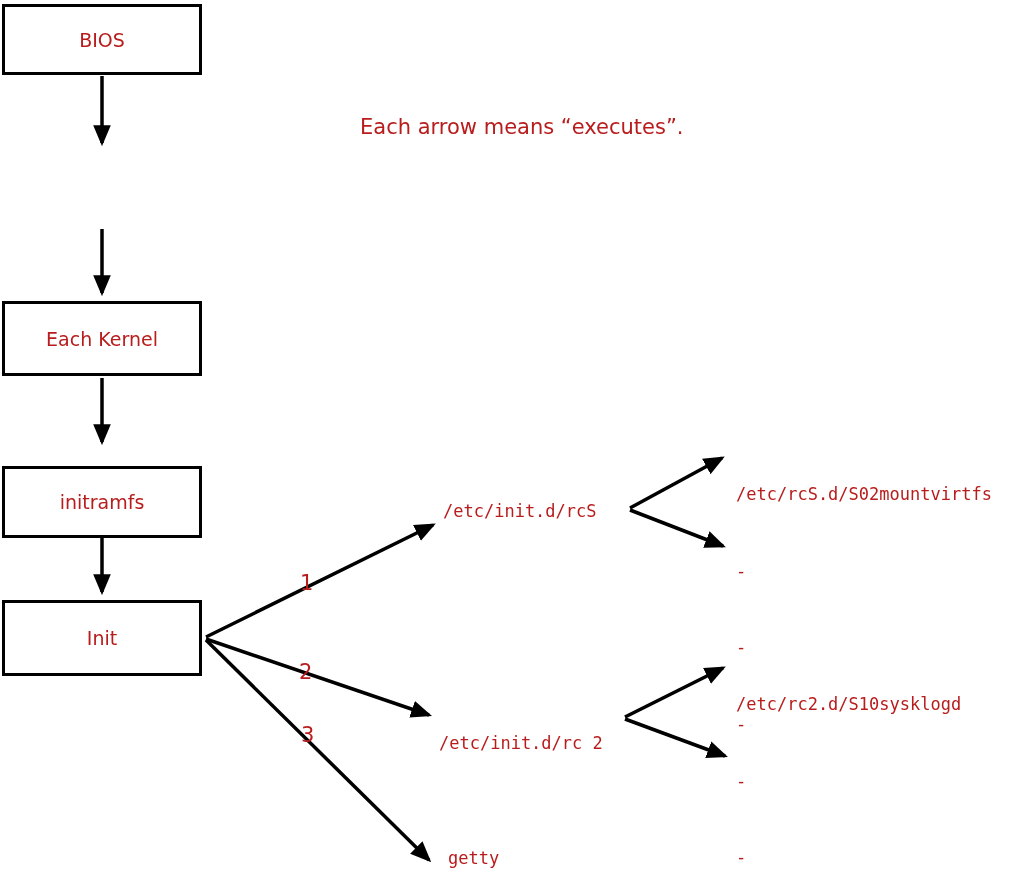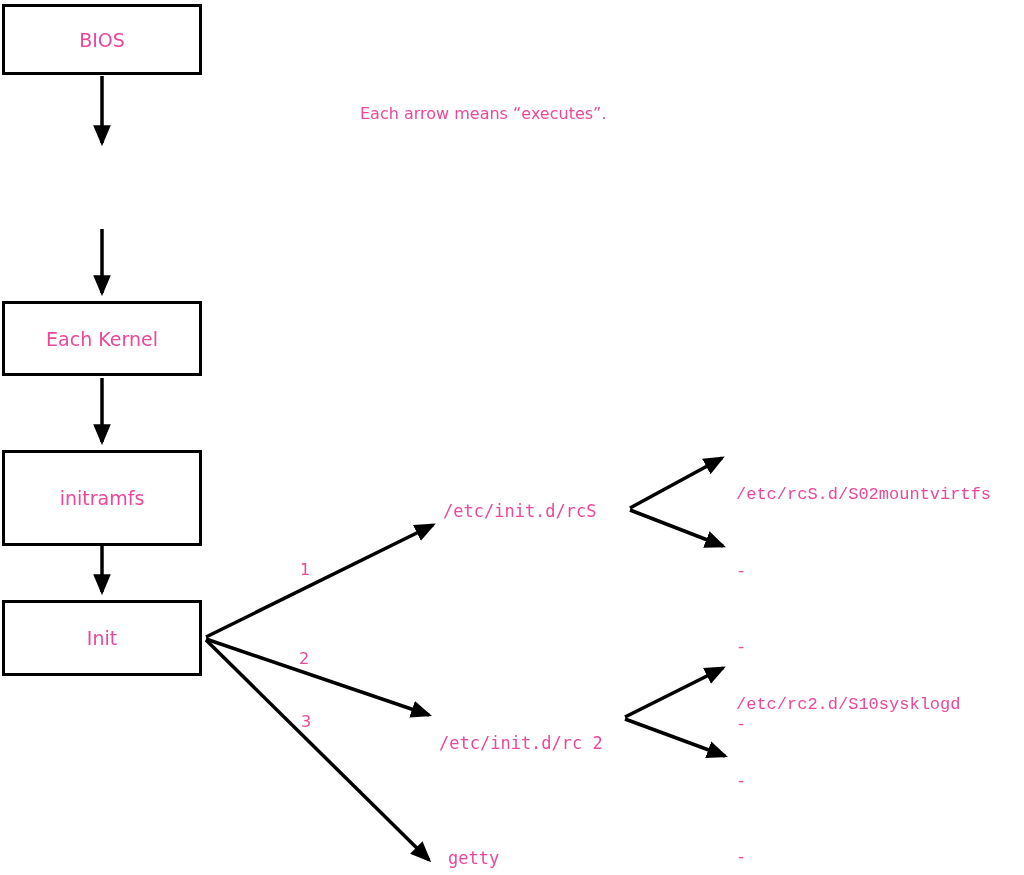--- a/index.html
+++ b/index.html
@@ -1,24 +1,24 @@
 <!DOCTYPE html>
 <html><head>
 <meta charset="utf-8">
 <style>
   html,body{margin:0;padding:0;background:#fff;}
-  #stage{position:relative;width:1024px;height:875px;background:#fff;overflow:hidden;color:#ec4899;}
+  #stage{position:relative;width:1024px;height:875px;background:#fff;overflow:hidden;color:#b91c1c;}
   #arrows{position:absolute;left:0;top:0;}
   .box{position:absolute;left:2px;width:200px;border:3px solid #000;box-sizing:border-box;
        background:#fff;display:flex;align-items:center;justify-content:center;
        font-family:"DejaVu Sans","Liberation Sans",sans-serif;font-size:19px;}
   .txt{position:absolute;white-space:pre;}
-  .sans{font-family:"DejaVu Sans","Liberation Sans",sans-serif;font-size:16px;line-height:22px;}
+  .sans{font-family:"DejaVu Sans","Liberation Sans",sans-serif;font-size:21px;line-height:22px;margin-top:13px;}
   .mono{font-family:"DejaVu Sans Mono","Liberation Mono",monospace;font-size:17px;line-height:22px;}
-  .col{line-height:25.5px;font-family:Liberation Mono, monospace;}
+  .col{line-height:25.5px;}
 </style>
 </head>
 <body>
 
 <div id="stage">
 
   <svg id="arrows" width="1024" height="875" viewBox="0 0 1024 875">
     <defs>
       <marker id="ah" viewBox="0 0 10 10" refX="8.5" refY="5" markerWidth="6" markerHeight="6" orient="auto-start-reverse">
         <path d="M 0 0.8 L 10 5 L 0 9.2 z" fill="#000"></path>
@@ -38,21 +38,21 @@
       <line x1="625" y1="719" x2="725" y2="756" marker-end="url(#ah)"></line>
     </g>
   </svg>
 
   <div class="box" style="top:4px;height:71px">
     <span>BIOS</span>
   </div>
   <div class="box" style="top:301px;height:75px">
     <span>Each Kernel</span>
   </div>
-  <div class="box" style="top:450px;height:96px">
+  <div class="box" style="top:466px;height:72px">
     <span>initramfs</span>
   </div>
   <div class="box" style="top:600px;height:76px">
     <span>Init</span>
   </div>
 
   <div class="txt sans" style="left:360px;top:103px">Each arrow means “executes”.</div>
 
   <div class="txt sans" style="left:300px;top:559px">1</div>
   <div class="txt sans" style="left:299px;top:648px">2</div>

